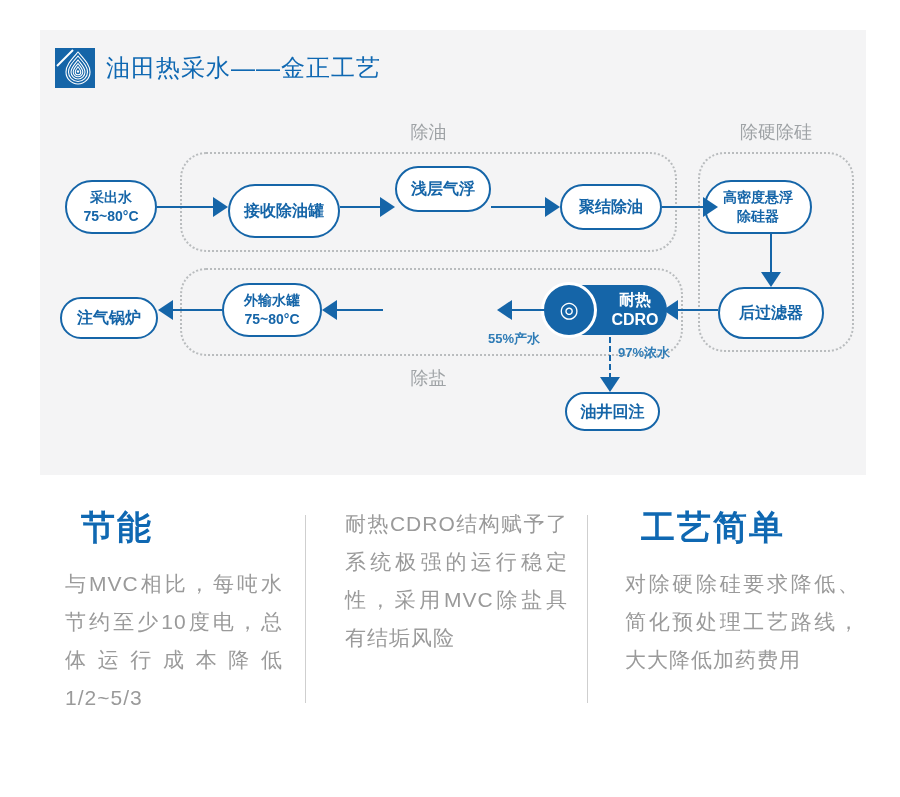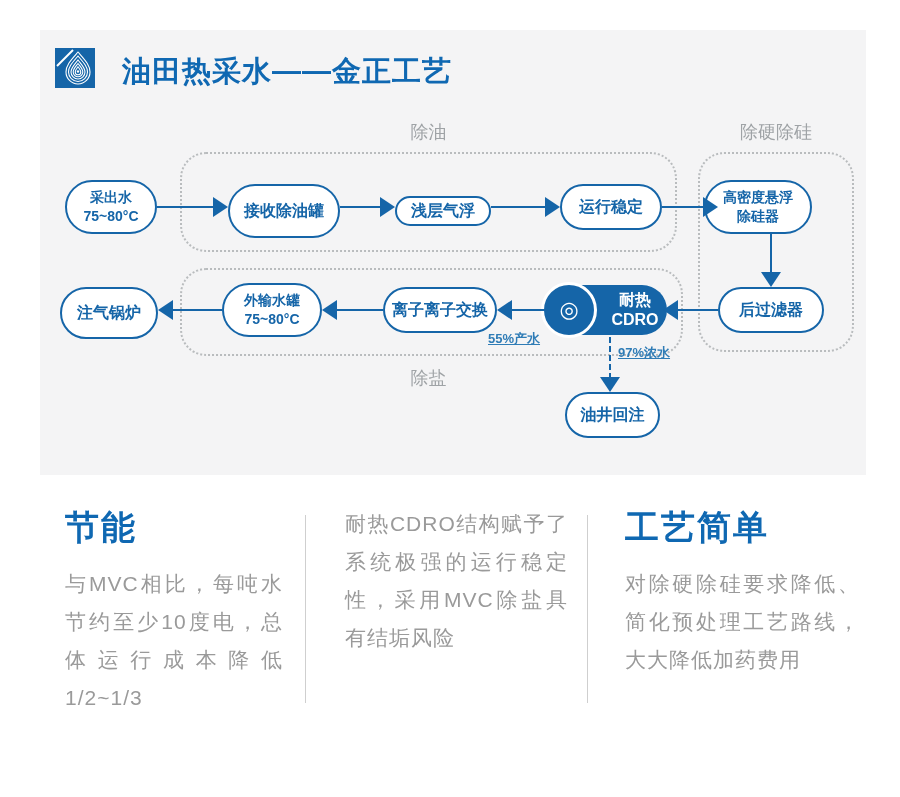--- a/index.html
+++ b/index.html
@@ -13,21 +13,21 @@
   html,body{margin:0;padding:0;}
   body{
     width:900px;height:797px;position:relative;background:#fff;
     font-family:"Liberation Sans","DejaVu Sans",sans-serif;
   }
   
   .panel{position:absolute;left:40px;top:30px;width:826px;height:445px;background:var(--panel-bg);}
   
   .logo{position:absolute;left:15px;top:18px;width:40px;height:40px;}
   .page-title{
-    position:absolute;left:82px;top:22px;font-size:29px;font-weight:bold;
+    position:absolute;left:66px;top:22px;font-size:24px;font-weight:normal;
     color:var(--title-blue);letter-spacing:1px;white-space:nowrap;
   }
   
   .node{
     position:absolute;background:#fff;border:2px solid var(--blue);border-radius:28px;
     color:var(--blue);font-weight:bold;font-size:16px;line-height:20px;
     display:flex;align-items:center;justify-content:center;text-align:center;
     white-space:pre-line;
   }
   .node.small{font-size:14px;line-height:19px;}
@@ -35,38 +35,38 @@
   .cdro-circle{
     position:absolute;left:-4px;top:50%;transform:translateY(-50%);
     width:56px;height:56px;border-radius:50%;background:var(--blue);
     border:3px solid #fff;display:flex;align-items:center;justify-content:center;
     color:#fff;font-size:22px;line-height:1;
   }
   
   .gbox{position:absolute;border:2px dotted #b9bcbe;border-radius:26px;}
   .glabel{position:absolute;color:var(--label-gray);font-size:18px;text-align:center;}
   
-  .flabel{position:absolute;color:#2f7cb6;font-size:13px;font-weight:bold;white-space:nowrap;text-decoration:underline;}
+  .flabel{position:absolute;color:#2f7cb6;font-size:13px;font-weight:bold;white-space:nowrap;}
   
   .arrow{position:absolute;}
   .arrow .shaft{position:absolute;background:var(--blue);}
   .arrow .head{position:absolute;width:0;height:0;}
   .arrow.r{height:20px;}
   .arrow.r .shaft{left:0;right:13px;top:9px;height:2px;}
   .arrow.r .head{right:0;top:0;border-top:10px solid transparent;border-bottom:10px solid transparent;border-left:15px solid var(--blue);}
   .arrow.l{height:20px;}
   .arrow.l .shaft{left:13px;right:0;top:9px;height:2px;}
   .arrow.l .head{left:0;top:0;border-top:10px solid transparent;border-bottom:10px solid transparent;border-right:15px solid var(--blue);}
   .arrow.d{width:20px;}
   .arrow.d .shaft{left:9px;top:0;bottom:13px;width:2px;}
   .arrow.d .head{bottom:0;left:0;border-left:10px solid transparent;border-right:10px solid transparent;border-top:15px solid var(--blue);}
   .arrow.d.dashed .shaft{background:none;width:0;border-left:2px dashed var(--blue);}
   
   .feature{position:absolute;top:505px;}
-  .feature h2{margin:0 0 14px 0;font-size:34px;font-weight:bold;color:var(--title-blue);letter-spacing:2px;}
+  .feature h2{margin:0 0 14px 16px;font-size:34px;font-weight:bold;color:var(--title-blue);letter-spacing:2px;}
   .feature p{margin:0;font-size:21px;line-height:38px;color:var(--gray-text);text-align:justify;letter-spacing:1px;}
   .vdivider{position:absolute;top:515px;width:1px;height:188px;background:#cfcfcf;}
 </style>
 </head>
 <body>
 
 <div class="panel">
 
   <svg class="logo" viewBox="0 0 40 40">
     <rect width="40" height="40" fill="#1565a8"></rect>
@@ -86,36 +86,35 @@
   <div class="gbox" style="left:658px;top:122px;width:156px;height:200px;"></div>
   <div class="gbox" style="left:140px;top:238px;width:503px;height:88px;"></div>
 
   <div class="glabel" style="left:140px;top:90px;width:497px;">除油</div>
   <div class="glabel" style="left:648px;top:90px;width:176px;">除硬除硅</div>
   <div class="glabel" style="left:140px;top:336px;width:497px;">除盐</div>
 
   <div class="node small" style="left:25px;top:150px;width:92px;height:54px;">采出水
 75~80°C</div>
   <div class="node" style="left:188px;top:154px;width:112px;height:54px;">接收除油罐</div>
-  <div class="node" style="left:355px;top:166px;width:96px;height:30px;">浅层气浮</div>
-  <div class="node" style="left:520px;top:154px;width:102px;height:46px;">运行稳定</div>
+  <div class="node" style="left:355px;top:136px;width:96px;height:46px;">浅层气浮</div>
+  <div class="node" style="left:520px;top:154px;width:102px;height:46px;">聚结除油</div>
   <div class="node small" style="left:664px;top:150px;width:108px;height:54px;">高密度悬浮
 除硅器</div>
 
-  <div class="node" style="left:20px;top:257px;width:98px;height:52px;">注气锅炉</div>
+  <div class="node" style="left:20px;top:267px;width:98px;height:42px;">注气锅炉</div>
   <div class="node small" style="left:182px;top:253px;width:100px;height:54px;">外输水罐
 75~80°C</div>
-  <div class="node" style="left:343px;top:257px;width:114px;height:46px;">离子离子交换</div>
   <div class="node solid" style="left:505px;top:255px;width:122px;height:50px;border-radius:25px;">
     <span class="cdro-circle">◎</span>
     <span>耐热CDRO</span>
   </div>
-  <div class="node" style="left:678px;top:257px;width:106px;height:46px;">后过滤器</div>
+  <div class="node" style="left:678px;top:257px;width:106px;height:52px;">后过滤器</div>
 
-  <div class="node" style="left:525px;top:362px;width:95px;height:46px;">油井回注</div>
+  <div class="node" style="left:525px;top:362px;width:95px;height:39px;">油井回注</div>
 
   <div class="arrow r" style="left:117px;top:167px;width:71px;">
       <span class="shaft"></span>
       <span class="head"></span>
     </div>
   <div class="arrow r" style="left:300px;top:167px;width:55px;">
       <span class="shaft"></span>
       <span class="head"></span>
     </div>
   <div class="arrow r" style="left:451px;top:167px;width:69px;">
@@ -154,21 +153,21 @@
       <span class="head"></span>
     </div>
 
   <div class="flabel" style="left:448px;top:300px;">55%产水</div>
   <div class="flabel" style="left:578px;top:314px;">97%浓水</div>
 
 </div>
 
 <div class="feature" style="left:65px;width:218px;">
   <h2>节能</h2>
-  <p>与MVC相比，每吨水节约至少10度电，总体运行成本降低1/2~1/3</p>
+  <p>与MVC相比，每吨水节约至少10度电，总体运行成本降低1/2~5/3</p>
 </div>
 <div class="vdivider" style="left:305px;"></div>
 <div class="feature" style="left:345px;width:223px;">
   <p>耐热CDRO结构赋予了系统极强的运行稳定性，采用MVC除盐具有结垢风险</p>
 </div>
 <div class="vdivider" style="left:587px;"></div>
 <div class="feature" style="left:625px;width:235px;">
   <h2>工艺简单</h2>
   <p>对除硬除硅要求降低、简化预处理工艺路线，大大降低加药费用</p>
 </div>

